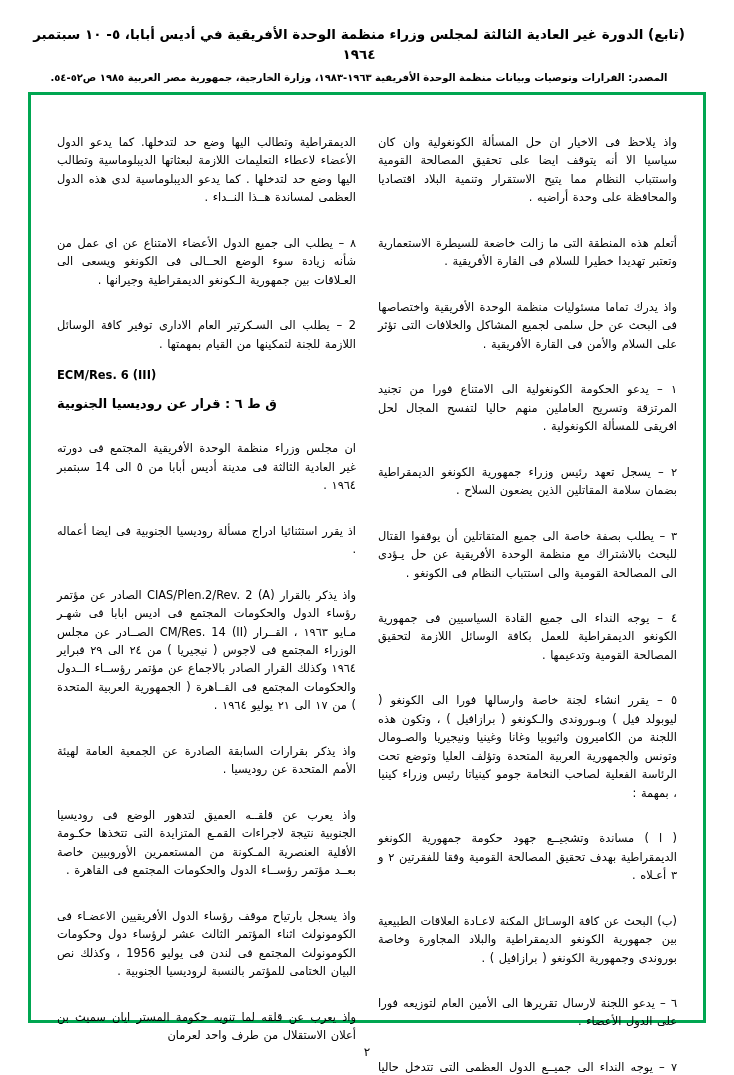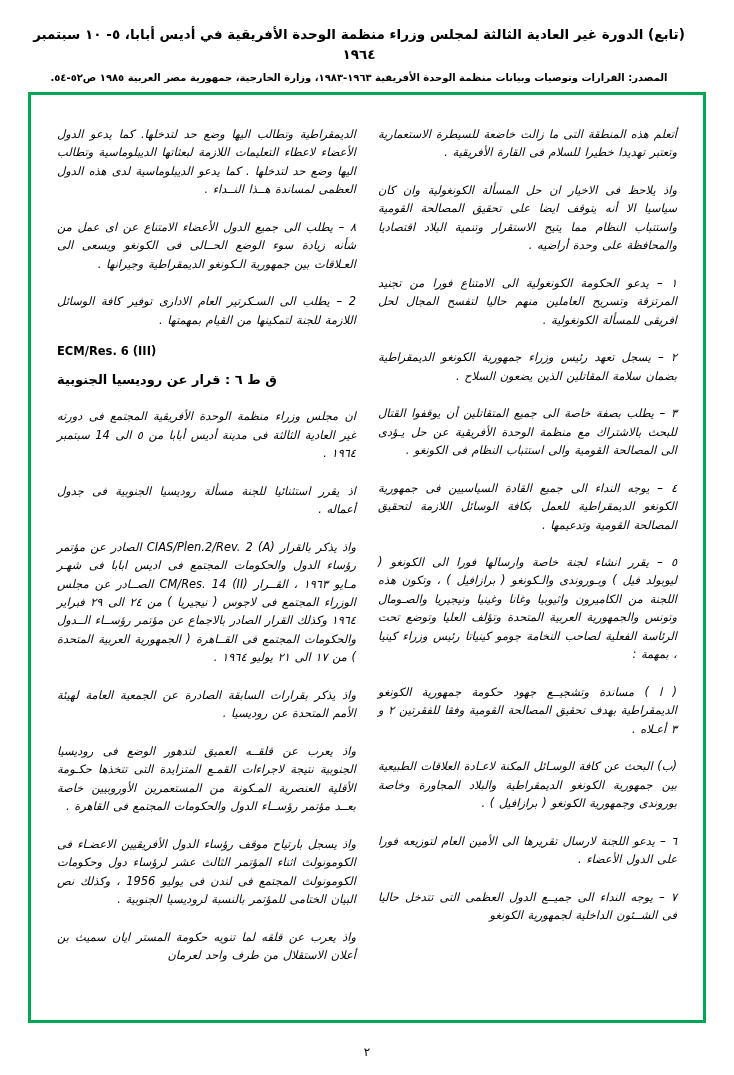--- a/index.html
+++ b/index.html
@@ -61,28 +61,27 @@
     padding: 14px 16px;
     direction: rtl;
   }
   .col {
     flex: 1 1 0;
     min-width: 0;
     display: flex;
     flex-direction: column;
   }
   p.para {
-    margin: 8px 0 11px 0;
+    margin: 16px 0 11px 0;
     font-size: 11.4px;
     line-height: 1.62;
     text-align: justify;
     text-align-last: right;
     direction: rtl;
     word-spacing: 1px;
-    font-style: italic;
   }
   .res-code {
     font-size: 11.5px;
     font-weight: bold;
     margin: 4px 8px 12px 0;
     text-align: left;
     direction: ltr;
     unicode-bidi: plaintext;
     padding-right: 4px;
   }
@@ -114,43 +113,44 @@
 
   <div class="doc-header">
     <div class="doc-title">(تابع)  الدورة غير العادية الثالثة لمجلس وزراء منظمة الوحدة الأفريقية في أديس أبابا، ٥- ١٠ سبتمبر ١٩٦٤</div>
     <div class="doc-source">المصدر: القرارات وتوصيات وبيانات منظمة الوحدة الأفريقية ١٩٦٣-١٩٨٣، وزارة الخارجية، جمهورية مصر العربية ١٩٨٥ ص٥٢-٥٤.</div>
   </div>
 
   <div class="frame">
     <div class="columns">
 
       <div class="col">
+        <p class="para">واذ يلاحظ فى الاخيار ان حل المسألة الكونغولية وان كان سياسيا الا أنه يتوقف ايضا على تحقيق المصالحة القومية واستتباب النظام مما يتيح الاستقرار وتنمية البلاد اقتصاديا والمحافظة على وحدة أراضيه .</p>
         <p class="para">أتعلم هذه المنطقة التى ما زالت خاضعة للسيطرة الاستعمارية وتعتبر تهديدا خطيرا للسلام فى القارة الأفريقية .</p>
-        <p class="para">واذ يلاحظ فى الاخيار ان حل المسألة الكونغولية وان كان سياسيا الا أنه يتوقف ايضا على تحقيق المصالحة القومية واستتباب النظام مما يتيح الاستقرار وتنمية البلاد اقتصاديا والمحافظة على وحدة أراضيه .</p>
+        <p class="para">واذ يدرك تماما مسئوليات منظمة الوحدة الأفريقية واختصاصها فى البحث عن حل سلمى لجميع المشاكل والخلافات التى تؤثر على السلام والأمن فى القارة الأفريقية .</p>
         <p class="para">١ – يدعو الحكومة الكونغولية الى الامتناع فورا من تجنيد المرتزقة وتسريح العاملين منهم حاليا لتفسح المجال لحل افريقى للمسألة الكونغولية .</p>
         <p class="para">٢ – يسجل تعهد رئيس وزراء جمهورية الكونغو الديمقراطية بضمان سلامة المقاتلين الذين يضعون السلاح .</p>
         <p class="para">٣ – يطلب بصفة خاصة الى جميع المتقاتلين أن يوقفوا القتال للبحث بالاشتراك مع منظمة الوحدة الأفريقية عن حل يـؤدى الى المصالحة القومية والى استتباب النظام فى الكونغو .</p>
         <p class="para">٤ – يوجه النداء الى جميع القادة السياسيين فى جمهورية الكونغو الديمقراطية للعمل بكافة الوسائل اللازمة لتحقيق المصالحة القومية وتدعيمها .</p>
         <p class="para">٥ – يقرر انشاء لجنة خاصة وارسالها فورا الى الكونغو ( ليوبولد فيل ) وبـوروندى والـكونغو ( برازافيل ) ، وتكون هذه اللجنة من الكاميرون واثيوبيا وغانا وغينيا ونيجيريا والصـومال وتونس والجمهورية العربية المتحدة وتؤلف العليا وتوضع تحت الرئاسة الفعلية لصاحب النخامة جومو كينياتا رئيس وزراء كينيا ، بمهمة :</p>
         <p class="para">( ا ) مساندة وتشجيــع جهود حكومة جمهورية الكونغو الديمقراطية بهدف تحقيق المصالحة القومية وفقا للفقرتين ٢ و ٣ أعـلاه .</p>
         <p class="para">(ب) البحث عن كافة الوسـائل المكنة لاعـادة العلاقات الطبيعية بين جمهورية الكونغو الديمقراطية والبلاد المجاورة وخاصة بوروندى وجمهورية الكونغو ( برازافيل ) .</p>
         <p class="para">٦ – يدعو اللجنة لارسال تقريرها الى الأمين العام لتوزيعه فورا على الدول الأعضاء .</p>
         <p class="para">٧ – يوجه النداء الى جميــع الدول العظمى التى تتدخل حاليا فى الشــئون الداخلية لجمهورية الكونغو</p>
       </div>
 
       <div class="col">
         <p class="para">الديمقراطية وتطالب اليها وضع حد لتدخلها. كما يدعو الدول الأعضاء لاعطاء التعليمات اللازمة لبعثاتها الديبلوماسية وتطالب اليها وضع حد لتدخلها . كما يدعو الديبلوماسية لدى هذه الدول العظمى لمساندة هــذا النــداء .</p>
         <p class="para">٨ – يطلب الى جميع الدول الأعضاء الامتناع عن اى عمل من شأنه زيادة سوء الوضع الحــالى فى الكونغو ويسعى الى العـلاقات بين جمهورية الـكونغو الديمقراطية وجيرانها .</p>
         <p class="para">2 – يطلب الى السـكرتير العام الادارى توفير كافة الوسائل اللازمة للجنة لتمكينها من القيام بمهمتها .</p>
 
         <div class="res-code ltr">ECM/Res. 6 (III)</div>
         <div class="res-heading">ق ط ٦ : قرار عن روديسيا الجنوبية</div>
 
         <p class="para">ان مجلس وزراء منظمة الوحدة الأفريقية المجتمع فى دورته غير العادية الثالثة فى مدينة أديس أبابا من ٥ الى 14 سبتمبر ١٩٦٤ .</p>
-        <p class="para">اذ يقرر استثنائيا للجنة مسألة روديسيا الجنوبية فى جدول أعماله .</p>
+        <p class="para">اذ يقرر استثنائيا ادراج مسألة روديسيا الجنوبية فى ايضا أعماله .</p>
         <p class="para">واذ يذكر بالقرار (A) CIAS/Plen.2/Rev. 2 الصادر عن مؤتمر رؤساء الدول والحكومات المجتمع فى اديس ابابا فى شهـر مـايو ١٩٦٣ ، القــرار CM/Res. 14 (II)    الصــادر عن مجلس الوزراء المجتمع فى لاجوس ( نيجيريا ) من ٢٤ الى ٢٩ فبراير ١٩٦٤ وكذلك القرار الصادر بالاجماع عن مؤتمر رؤســاء الــدول والحكومات المجتمع فى القــاهرة ( الجمهورية العربية المتحدة ) من ١٧ الى ٢١ يوليو ١٩٦٤ .</p>
         <p class="para">واذ يذكر بقرارات السابقة الصادرة عن الجمعية العامة لهيئة الأمم المتحدة عن روديسيا .</p>
         <p class="para">واذ يعرب عن قلقــه العميق لتدهور الوضع فى روديسيا الجنوبية نتيجة لاجراءات القمـع المتزايدة التى تتخذها حكـومة الأقلية العنصرية المـكونة من المستعمرين الأوروبيين خاصة بعــد مؤتمر رؤســاء الدول والحكومات المجتمع فى القاهرة .</p>
         <p class="para">واذ يسجل بارتياح موقف رؤساء الدول الأفريقيين الاعضـاء فى الكومونولث اثناء المؤتمر الثالث عشر لرؤساء دول وحكومات الكومونولث المجتمع فى لندن فى يوليو 1956 ، وكذلك نص البيان الختامى للمؤتمر بالنسبة لروديسيا الجنوبية .</p>
         <p class="para">واذ يعرب عن قلقه لما تنويه حكومة المستر ايان سميث بن أعلان الاستقلال من طرف واحد لعرمان</p>
       </div>
 
     </div>
   </div>
 

